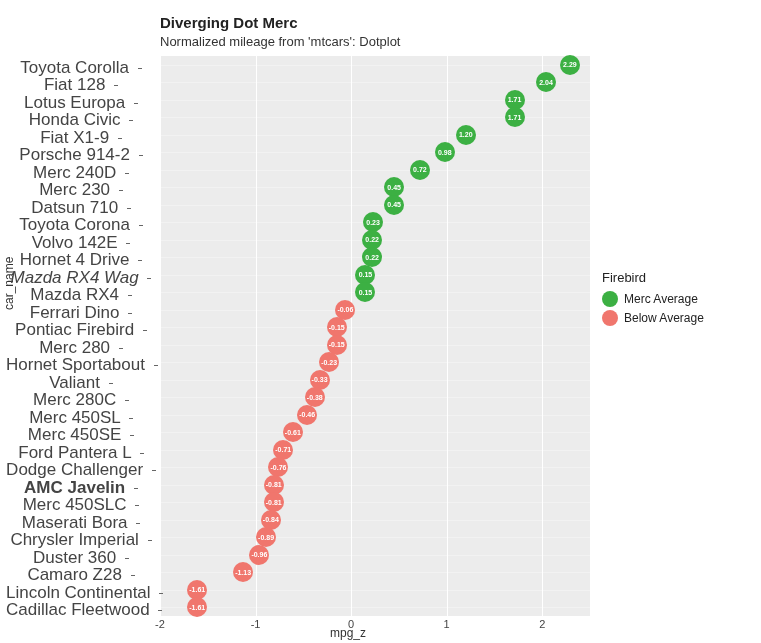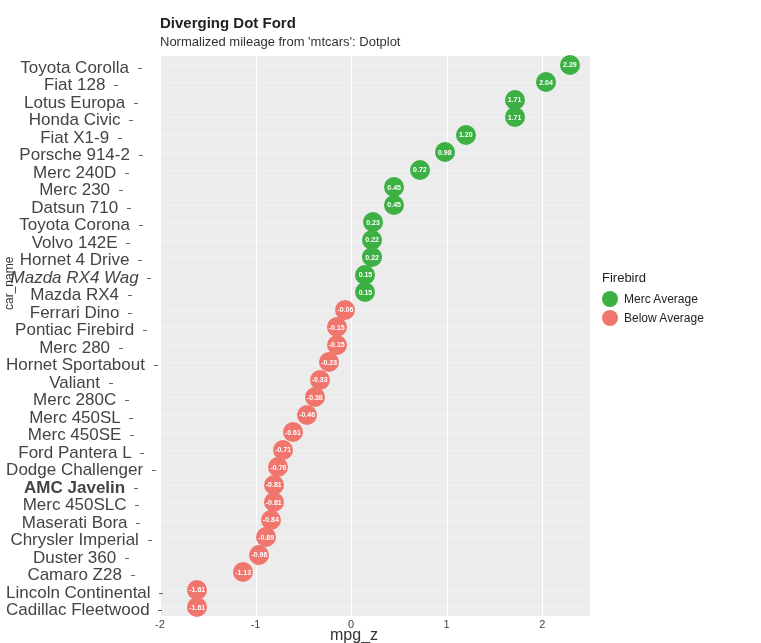--- a/index.html
+++ b/index.html
@@ -1,39 +1,39 @@
 <!DOCTYPE html>
 <html><head>
 <meta charset="utf-8">
 <style>
   html,body{margin:0;padding:0;background:#fff;font-family:Arial,Helvetica,sans-serif;color:#222;}
   .stage{position:relative;width:761px;height:643px;}
   .title{position:absolute;left:160px;top:14px;font-size:15px;font-weight:600;}
   .subtitle{position:absolute;left:160px;top:34px;font-size:13px;color:#333;}
   .yaxis-title{position:absolute;left:2px;top:310px;transform:rotate(-90deg);transform-origin:left top;font-size:12px;color:#333;}
-  .xaxis-title{position:absolute;left:330px;top:626px;font-size:16px;color:#333;}
+  .xaxis-title{position:absolute;left:330px;top:626px;font-size:12px;color:#333;}
   .plot{position:absolute;left:160px;top:56px;width:430px;height:560px;background:#ececec;}
   .plot .grid-v{position:absolute;top:0;bottom:0;width:1px;background:#fff;}
   .plot .grid-h{position:absolute;left:0;right:0;height:1px;background:#fff;opacity:.35;}
   .ytick{position:absolute;right:605px;width:150px;text-align:center;font-size:17px;color:#444;white-space:nowrap;}
   .ytick .dash{display:inline-block;width:4px;height:1px;background:#666;margin-left:4px;vertical-align:middle;}
   .xtick{position:absolute;top:618px;font-size:11px;color:#444;transform:translateX(-50%);}  
   .dot{position:absolute;width:20px;height:20px;border-radius:50%;transform:translate(-50%,-50%);display:flex;align-items:center;justify-content:center;}
   .dot span{font-size:7px;color:#fff;font-weight:600;white-space:nowrap;}
   .legend{position:absolute;left:602px;top:270px;font-size:12px;}
   .legend .lg-title{font-size:13px;margin-bottom:6px;}
   .legend .lg-row{display:flex;align-items:center;margin:3px 0;}
   .legend .sw{width:16px;height:16px;border-radius:50%;margin-right:6px;}
 </style>
 </head>
 <body>
 
 <div class="stage">
 
-  <div class="title">Diverging Dot Ford</div>
+  <div class="title">Diverging Dot Merc</div>
   <div class="subtitle">Normalized mileage from 'mtcars': Dotplot</div>
 
   <div class="yaxis-title">car_name</div>
   <div class="xaxis-title">mpg_z</div>
 
   <div class="plot" id="plot">
       <div class="grid-v" style="left: 0px;"></div>
       <div class="grid-v" style="left: 95.5556px;"></div>
       <div class="grid-v" style="left: 191.111px;"></div>
       <div class="grid-v" style="left: 286.667px;"></div>

